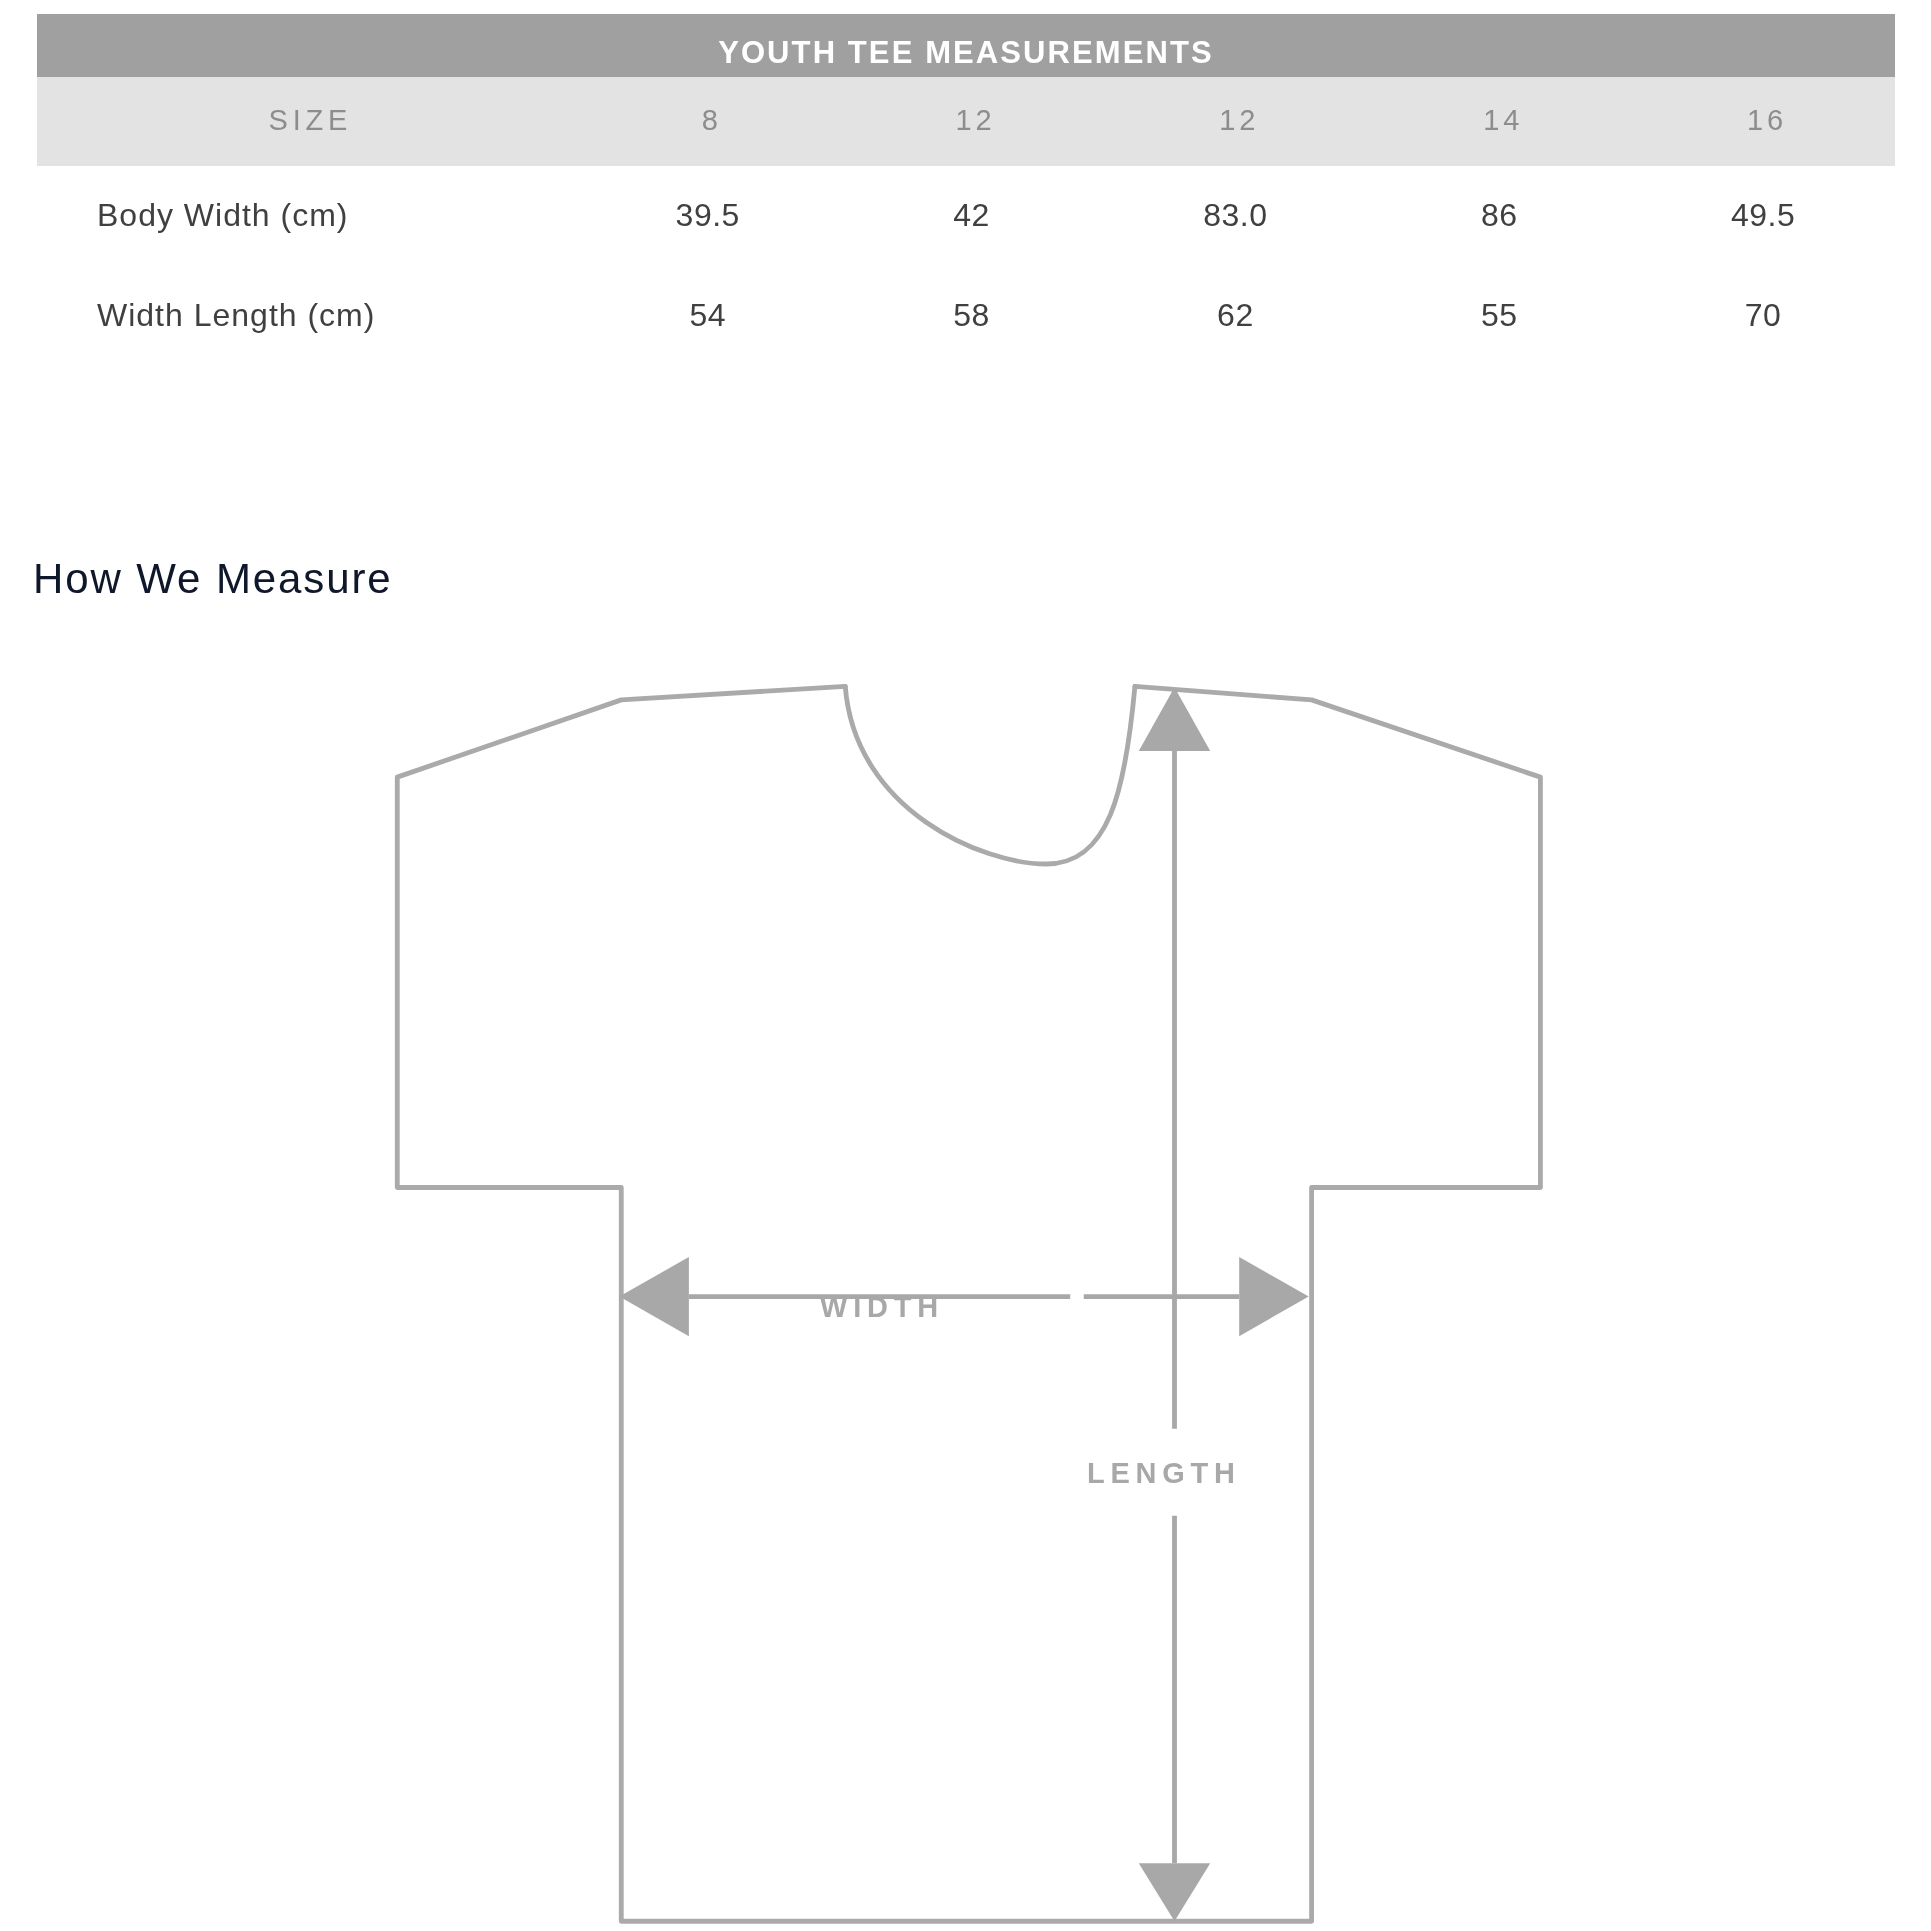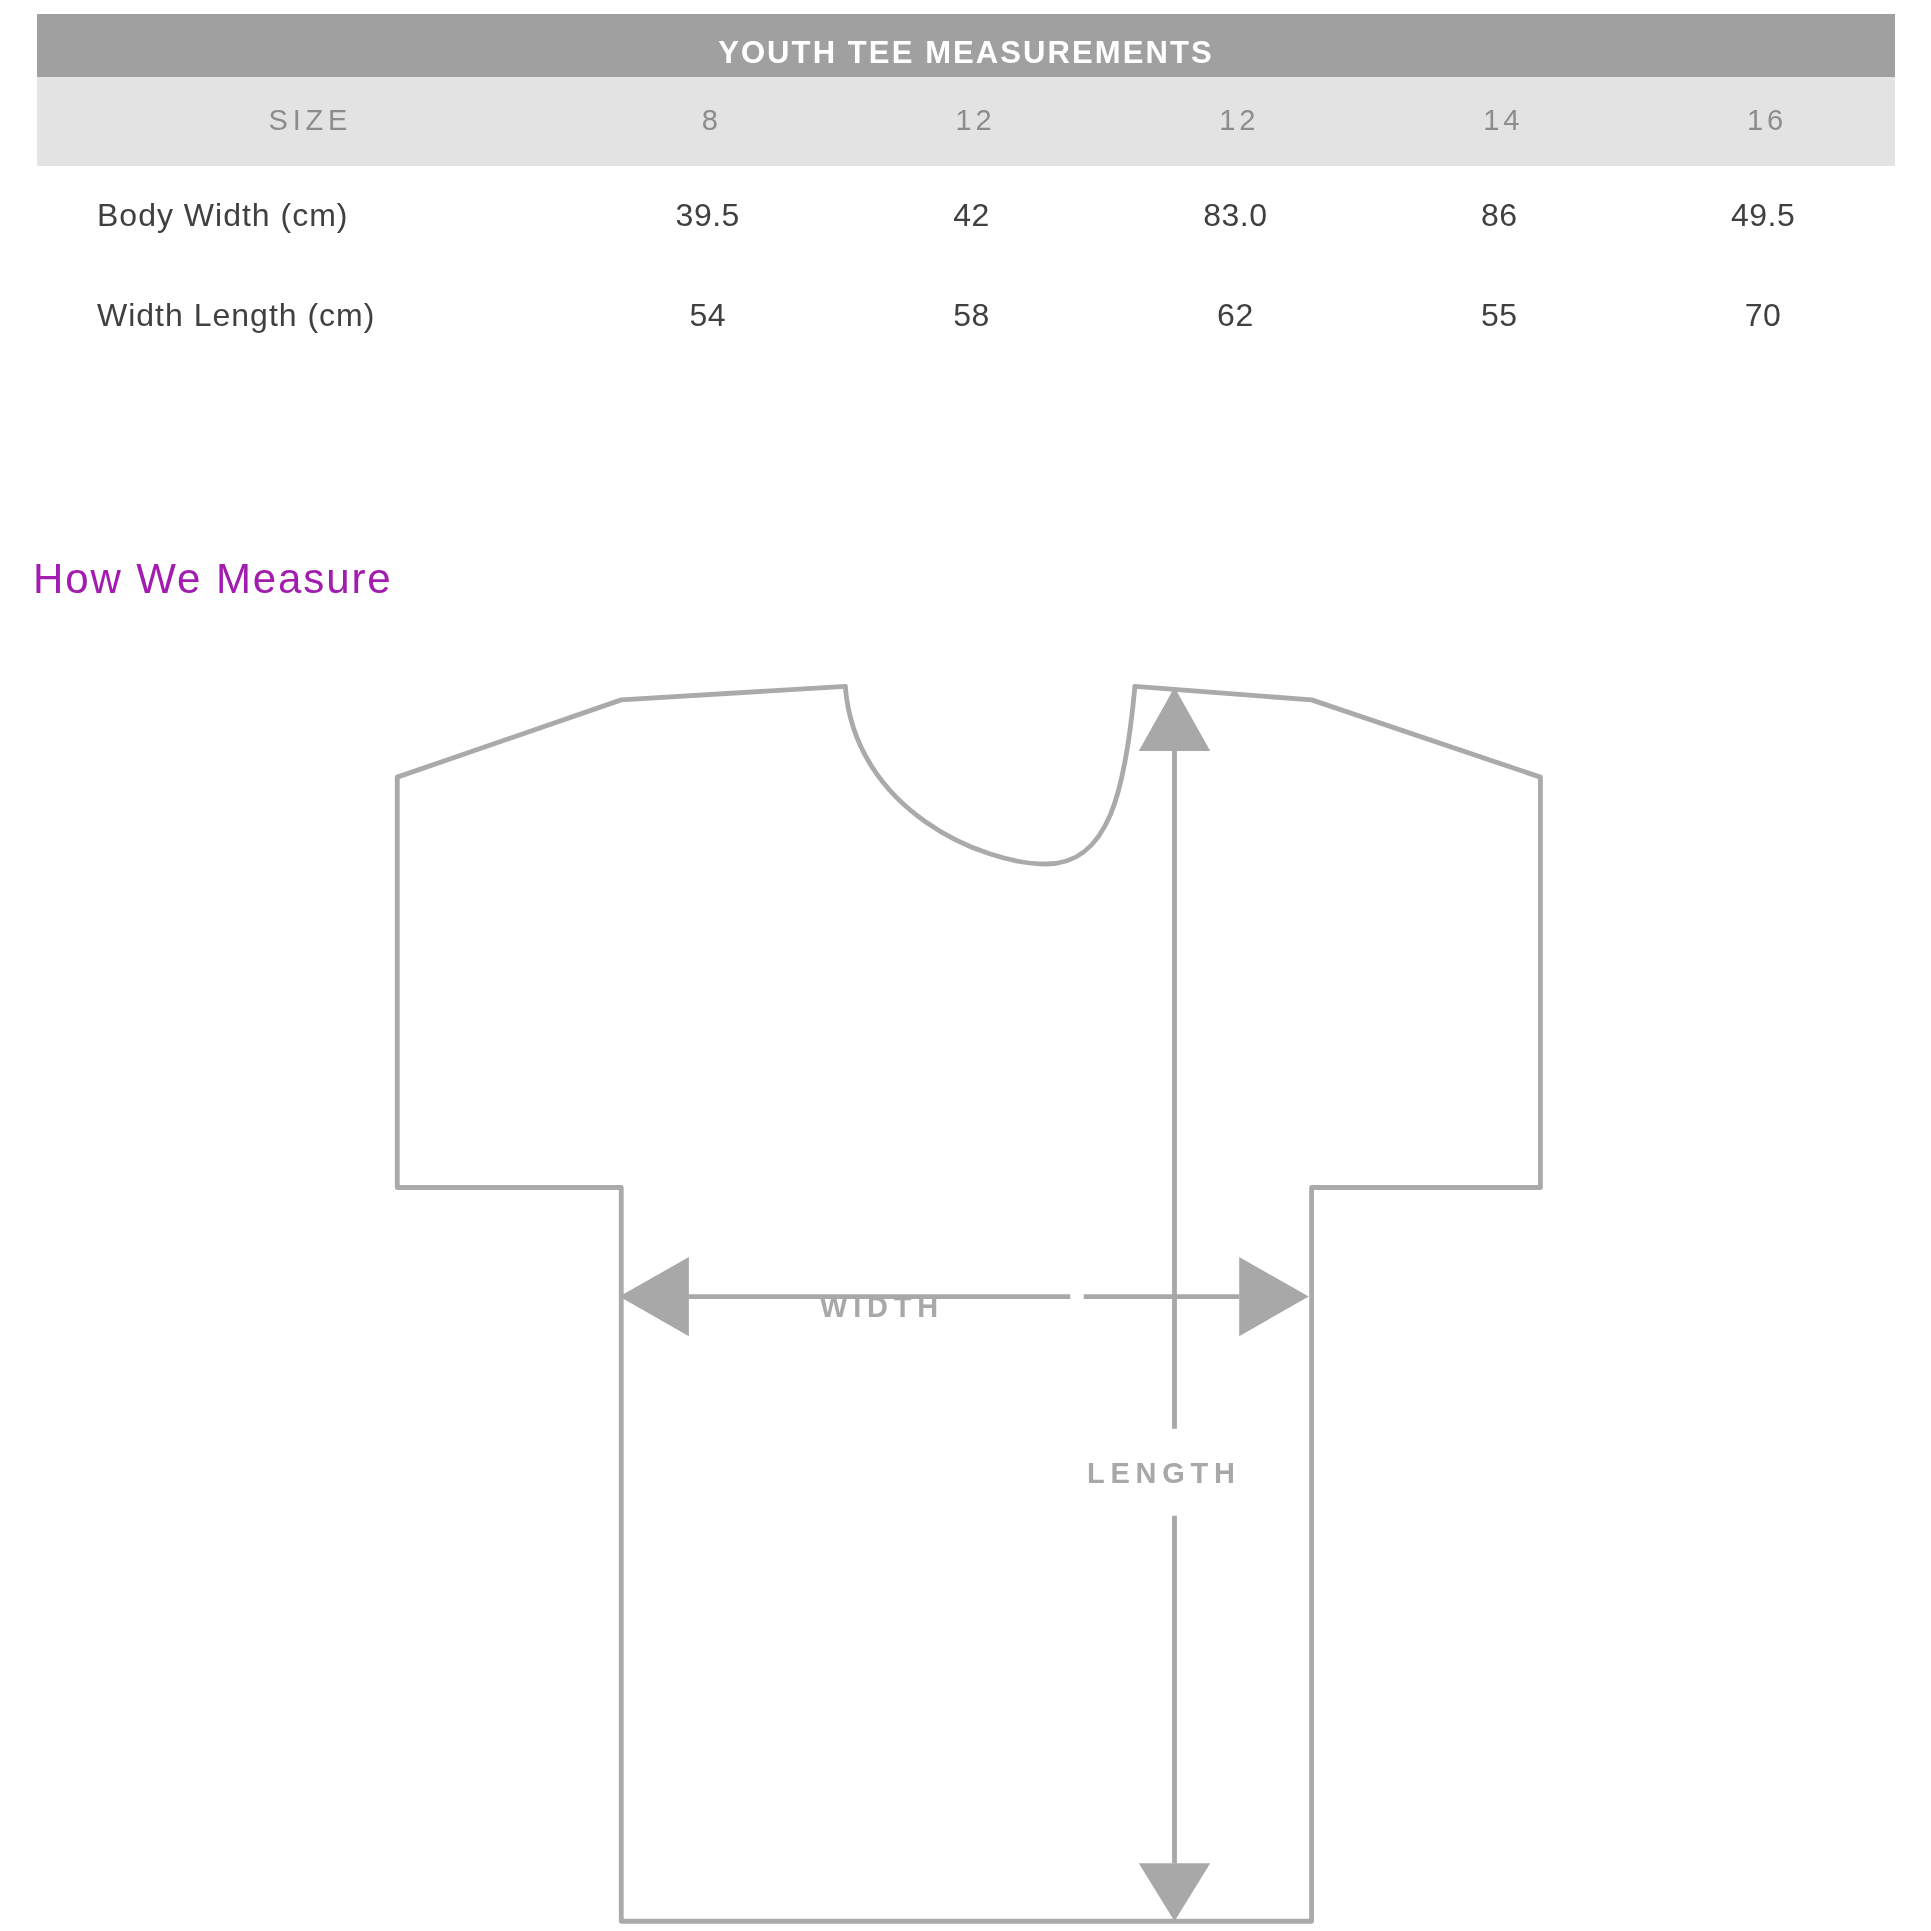--- a/index.html
+++ b/index.html
@@ -86,21 +86,21 @@
   col.c4 { width: 14.2%; }
   col.c5 { width: 14.2%; }
 
   
   .how-we-measure {
     position: absolute;
     left: 33px;
     top: 555px;
     font-size: 42px;
     letter-spacing: 1.9px;
-    color: #a21caf;
+    color: #0f172a;
     font-weight: normal;
   }
 
   .diagram {
     position: absolute;
     left: 13px;
     top: 666px;
     width: 1931px;
     height: 1265px;
   }

